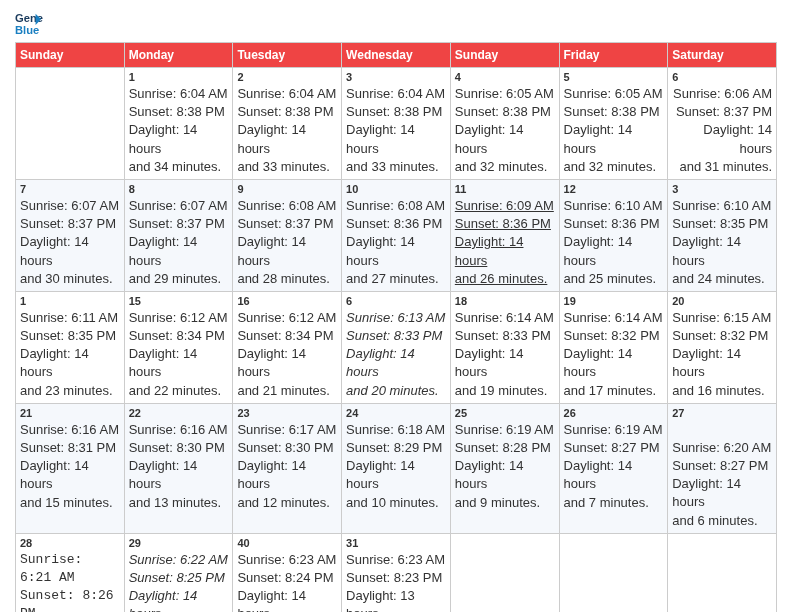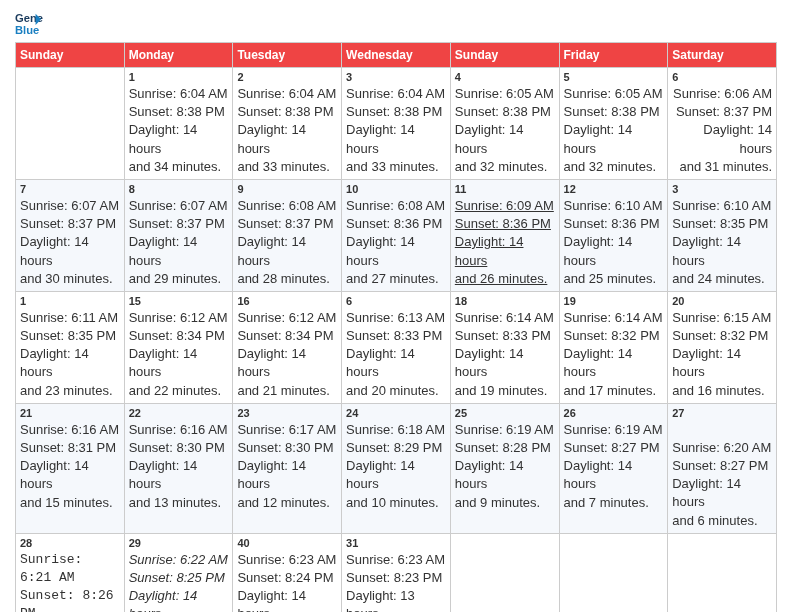--- a/index.html
+++ b/index.html
@@ -226,21 +226,21 @@
           </td>
           <td>
             <div class="day-num">16</div>
             <div class="cell-text" style="white-space: pre-line;">Sunrise: 6:12 AM
 Sunset: 8:34 PM
 Daylight: 14 hours
 and 21 minutes.</div>
           </td>
           <td>
             <div class="day-num">6</div>
-            <div class="cell-text" style="white-space: pre-line;">Sunrise: 6:13 AM
+            <div class="cell-text" style="white-space: pre-line; font-style: italic;">Sunrise: 6:13 AM
 Sunset: 8:33 PM
 Daylight: 14 hours
 and 20 minutes.</div>
           </td>
           <td>
             <div class="day-num">18</div>
             <div class="cell-text" style="white-space: pre-line;">Sunrise: 6:14 AM
 Sunset: 8:33 PM
 Daylight: 14 hours
 and 19 minutes.</div>

